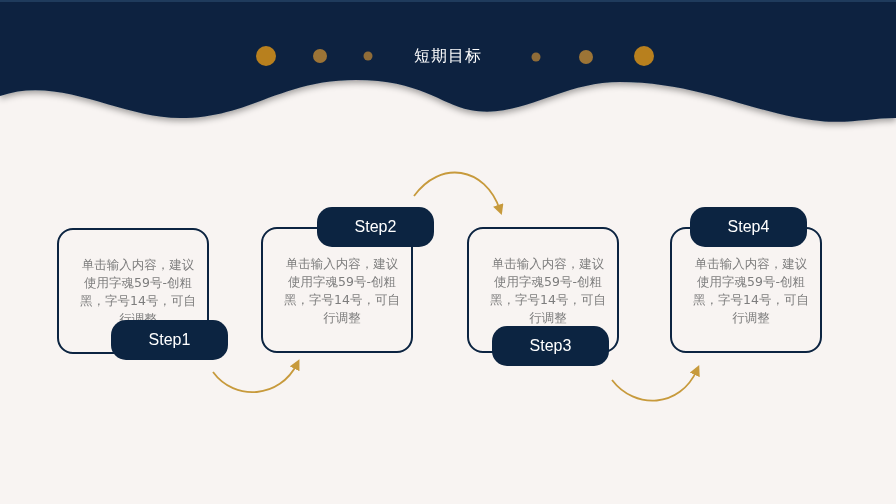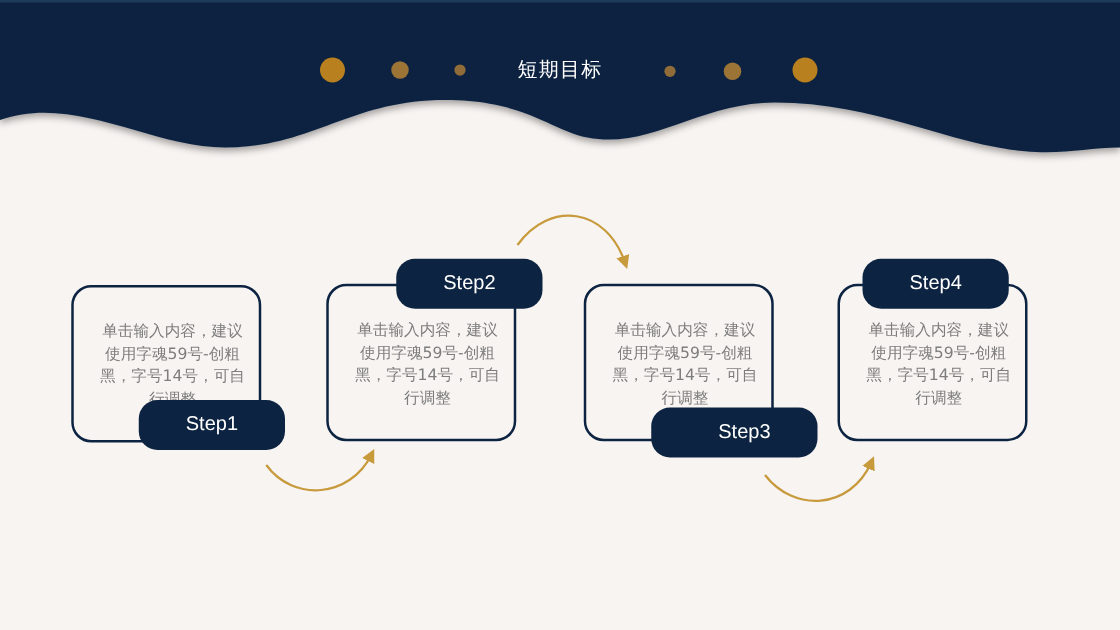--- a/index.html
+++ b/index.html
@@ -47,18 +47,18 @@
 <div class="tag" style="left:111px;top:320px;">Step1</div>
 
 <div class="box" style="left:261px;top:227px;width:152px;height:126px;">
   <div class="box-text">单击输入内容，建议使用字魂59号-创粗黑，字号14号，可自行调整</div>
 </div>
 <div class="tag" style="left:317px;top:207px;">Step2</div>
 
 <div class="box" style="left:467px;top:227px;width:152px;height:126px;">
   <div class="box-text">单击输入内容，建议使用字魂59号-创粗黑，字号14号，可自行调整</div>
 </div>
-<div class="tag" style="left:521px;top:326px;padding-left:16px;">Step3</div>
+<div class="tag" style="left:492px;top:326px;">Step3</div>
 
 <div class="box" style="left:670px;top:227px;width:152px;height:126px;">
   <div class="box-text">单击输入内容，建议使用字魂59号-创粗黑，字号14号，可自行调整</div>
 </div>
 <div class="tag" style="left:690px;top:207px;">Step4</div>
 
 </body></html>

